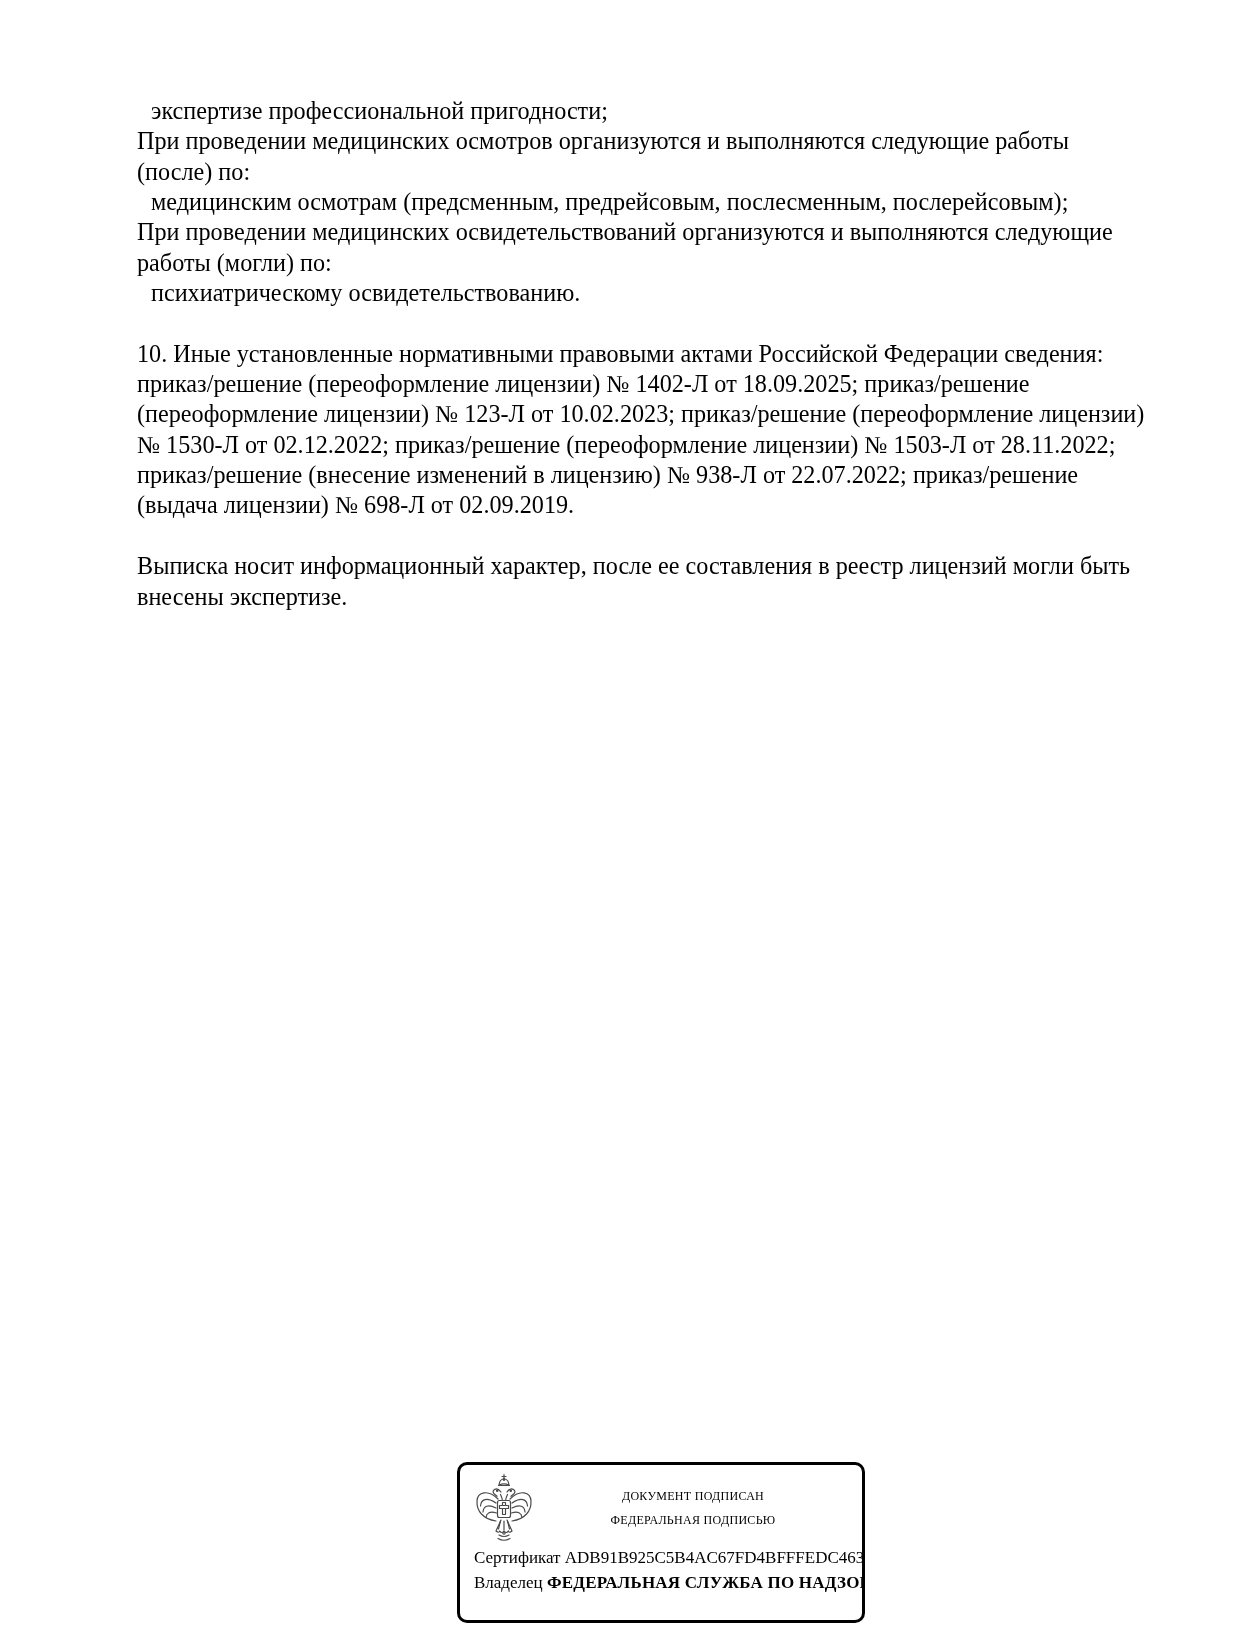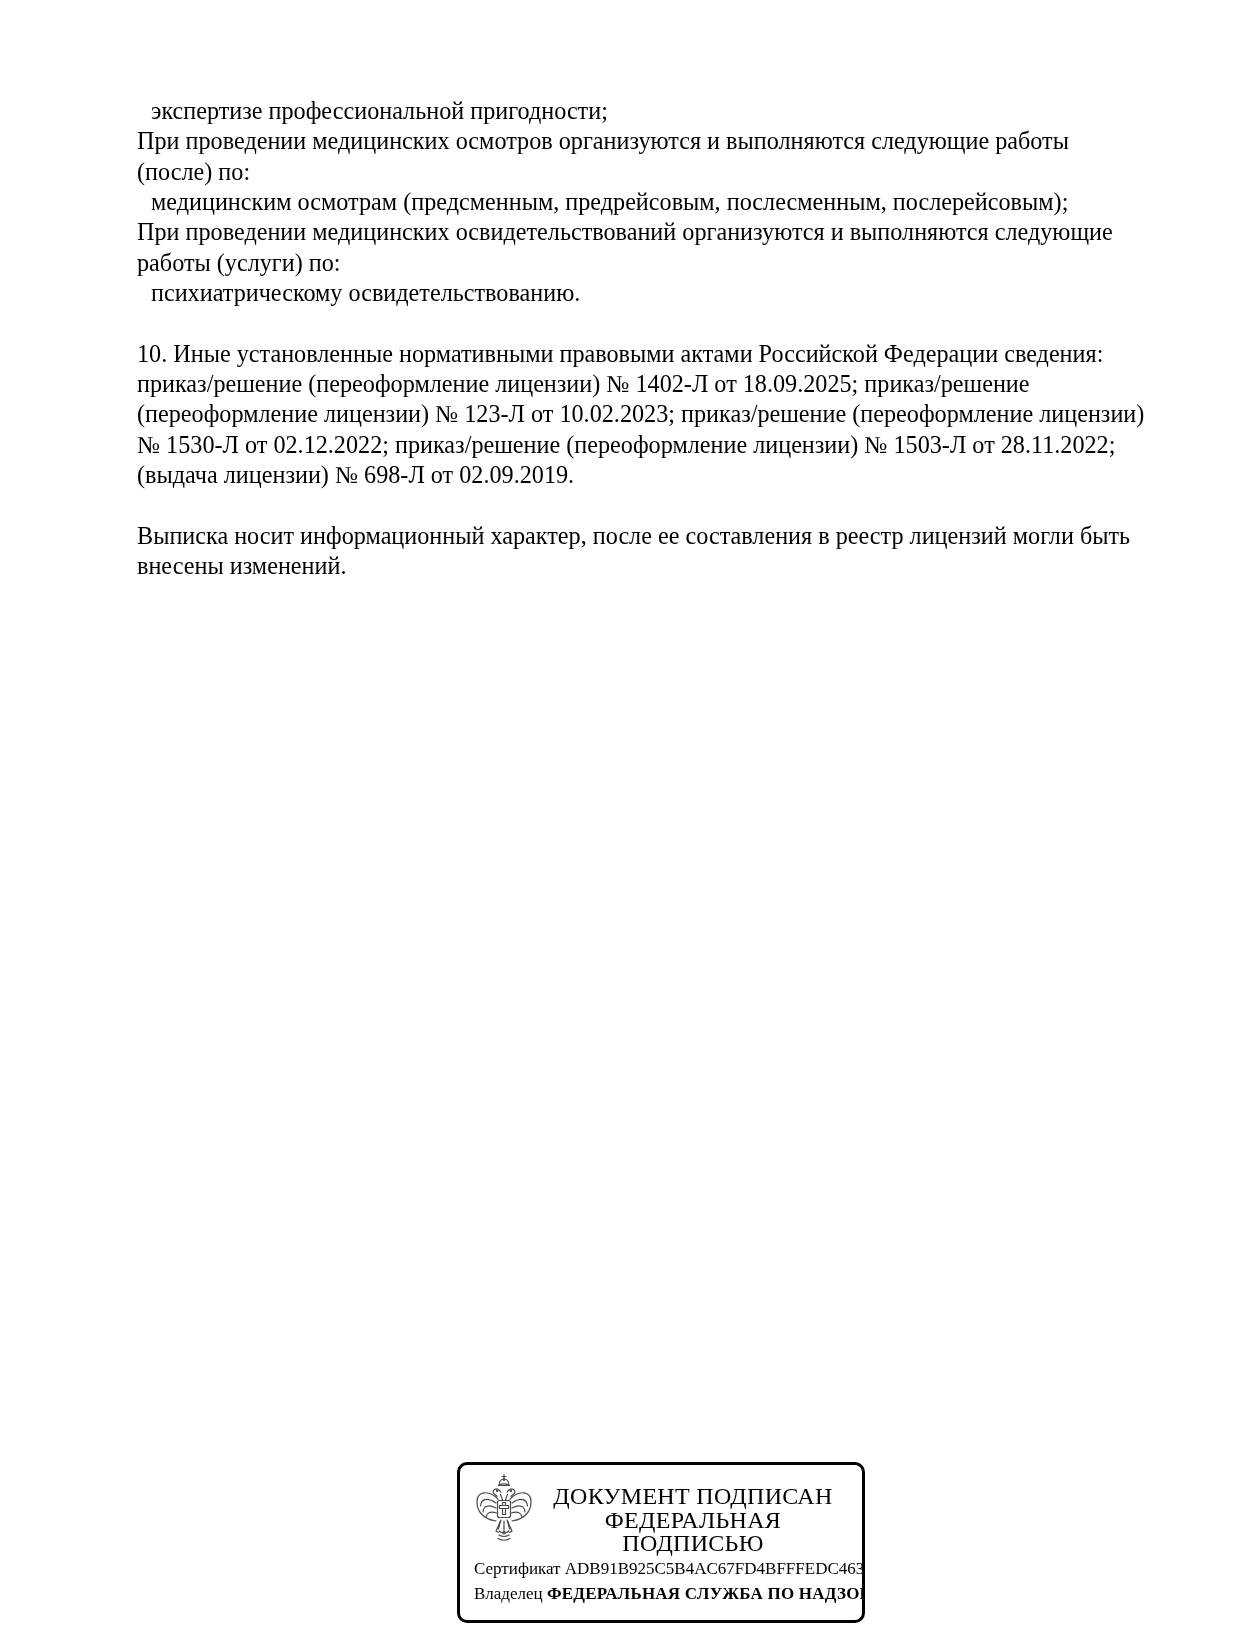--- a/index.html
+++ b/index.html
@@ -40,21 +40,21 @@
   .stamp-top {
     display: flex;
     align-items: flex-start;
     padding: 8px 10px 0 14px;
   }
   .emblem-box { width: 60px; height: 72px; flex: 0 0 auto; }
   .emblem-box svg { width: 60px; height: 72px; display: block; }
   .stamp-titles {
     flex: 1;
     text-align: center;
-    font-size: 24px;
+    font-size: 12px;
     line-height: 23.5px;
     padding-top: 12px;
     letter-spacing: 0.3px;
   }
   .stamp-info {
     padding: 0 0 0 14px;
     font-size: 17px;
     line-height: 25px;
   }
   .info-line { white-space: nowrap; }
@@ -67,36 +67,37 @@
 <div class="page">
 
   <div class="content">
 
     <div class="para">
       <div class="line indent">экспертизе профессиональной пригодности;</div>
       <div class="line">При проведении медицинских осмотров организуются и выполняются следующие работы</div>
       <div class="line">(после) по:</div>
       <div class="line indent">медицинским осмотрам (предсменным, предрейсовым, послесменным, послерейсовым);</div>
       <div class="line">При проведении медицинских освидетельствований организуются и выполняются следующие</div>
-      <div class="line">работы (услуги) по:</div>
+      <div class="line">работы (могли) по:</div>
       <div class="line indent">психиатрическому освидетельствованию.</div>
     </div>
 
 
     <div class="para">
       <div class="line">10. Иные установленные нормативными правовыми актами Российской Федерации сведения:</div>
       <div class="line">приказ/решение (переоформление лицензии) № 1402-Л от 18.09.2025; приказ/решение</div>
       <div class="line">(переоформление лицензии) № 123-Л от 10.02.2023; приказ/решение (переоформление лицензии)</div>
       <div class="line">№ 1530-Л от 02.12.2022; приказ/решение (переоформление лицензии) № 1503-Л от 28.11.2022;</div>
+      <div class="line">приказ/решение (внесение изменений в лицензию) № 938-Л от 22.07.2022; приказ/решение</div>
       <div class="line">(выдача лицензии) № 698-Л от 02.09.2019.</div>
     </div>
 
     <div class="para">
       <div class="line">Выписка носит информационный характер, после ее составления в реестр лицензий могли быть</div>
-      <div class="line">внесены изменений.</div>
+      <div class="line">внесены экспертизе.</div>
     </div>
 
   </div>
 
   <div class="stamp">
     <div class="stamp-top">
       <div class="emblem-box">
         <svg viewBox="0 0 60 72" xmlns="http://www.w3.org/2000/svg" fill="none" stroke="#4a4a4a" stroke-width="1.2" stroke-linecap="round" stroke-linejoin="round">
 
           <path d="M30 1.5 v4 M28 3.5 h4"></path>

